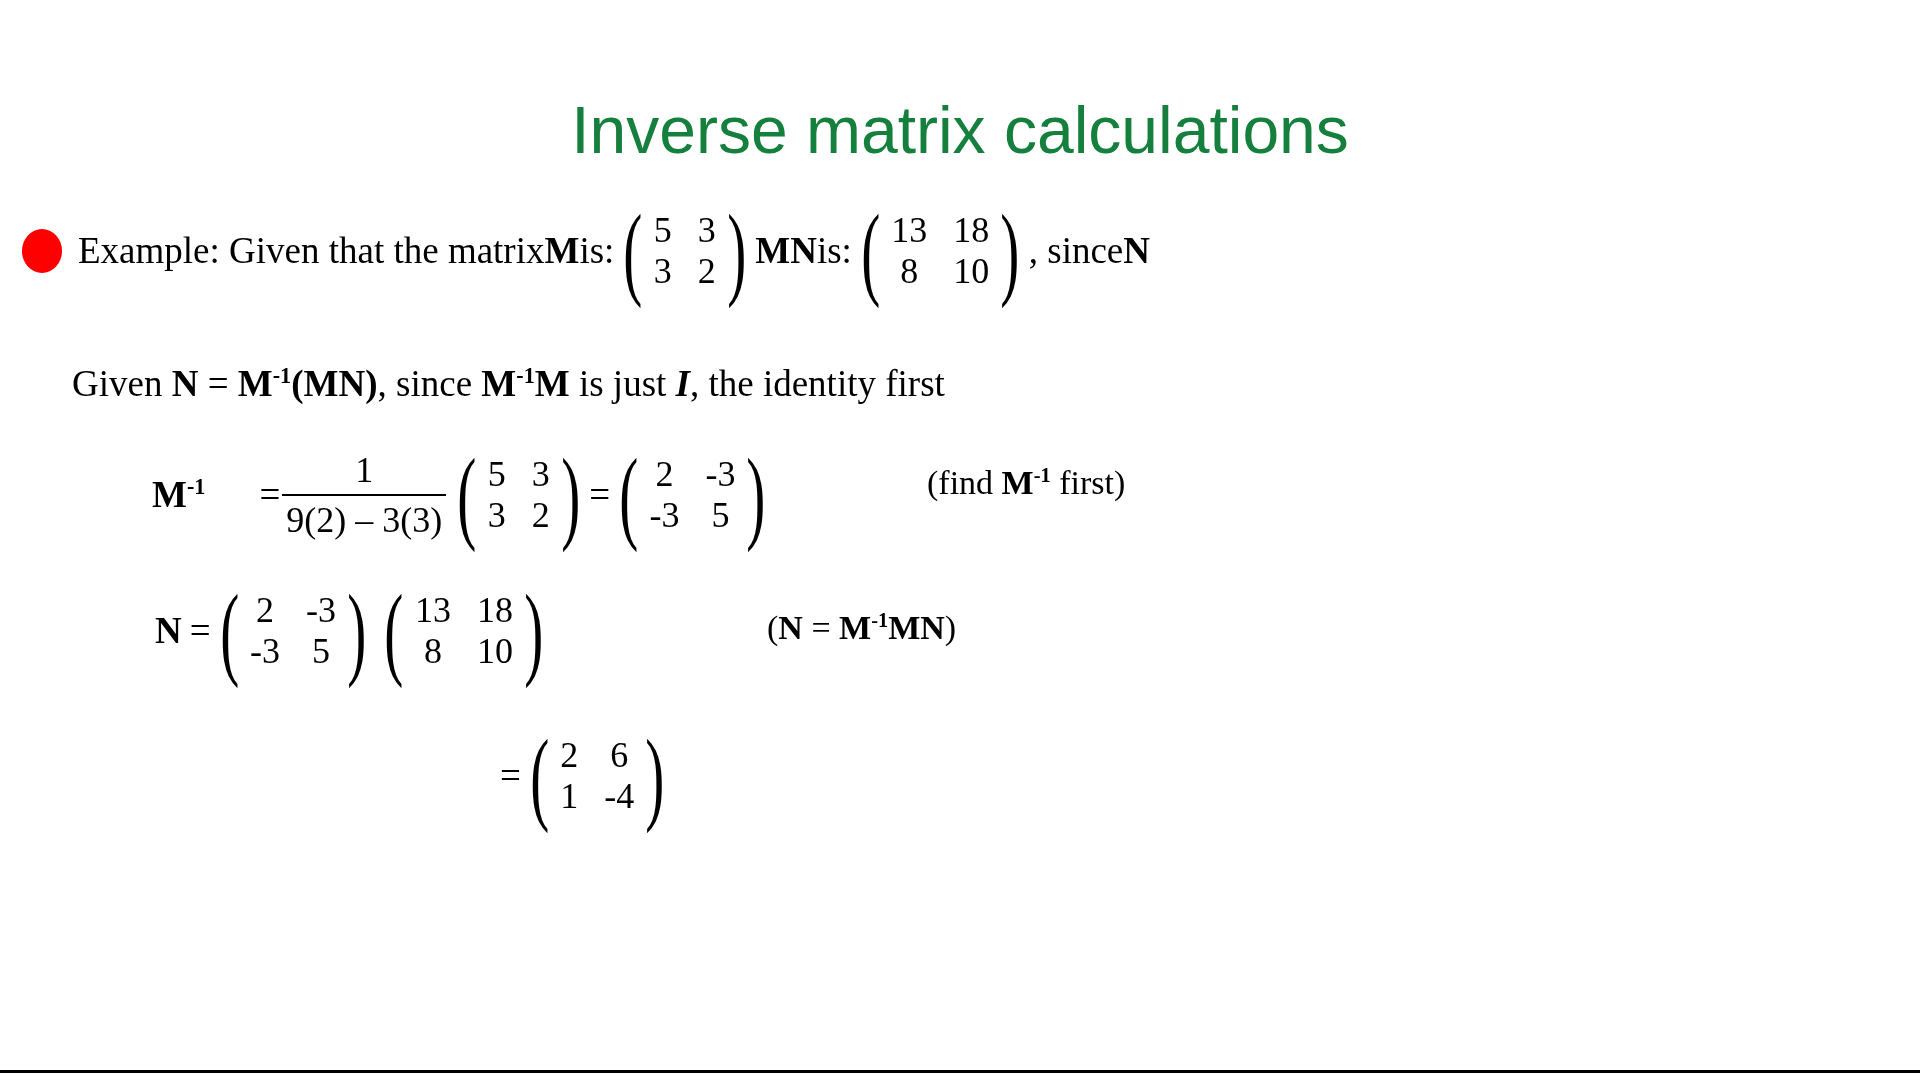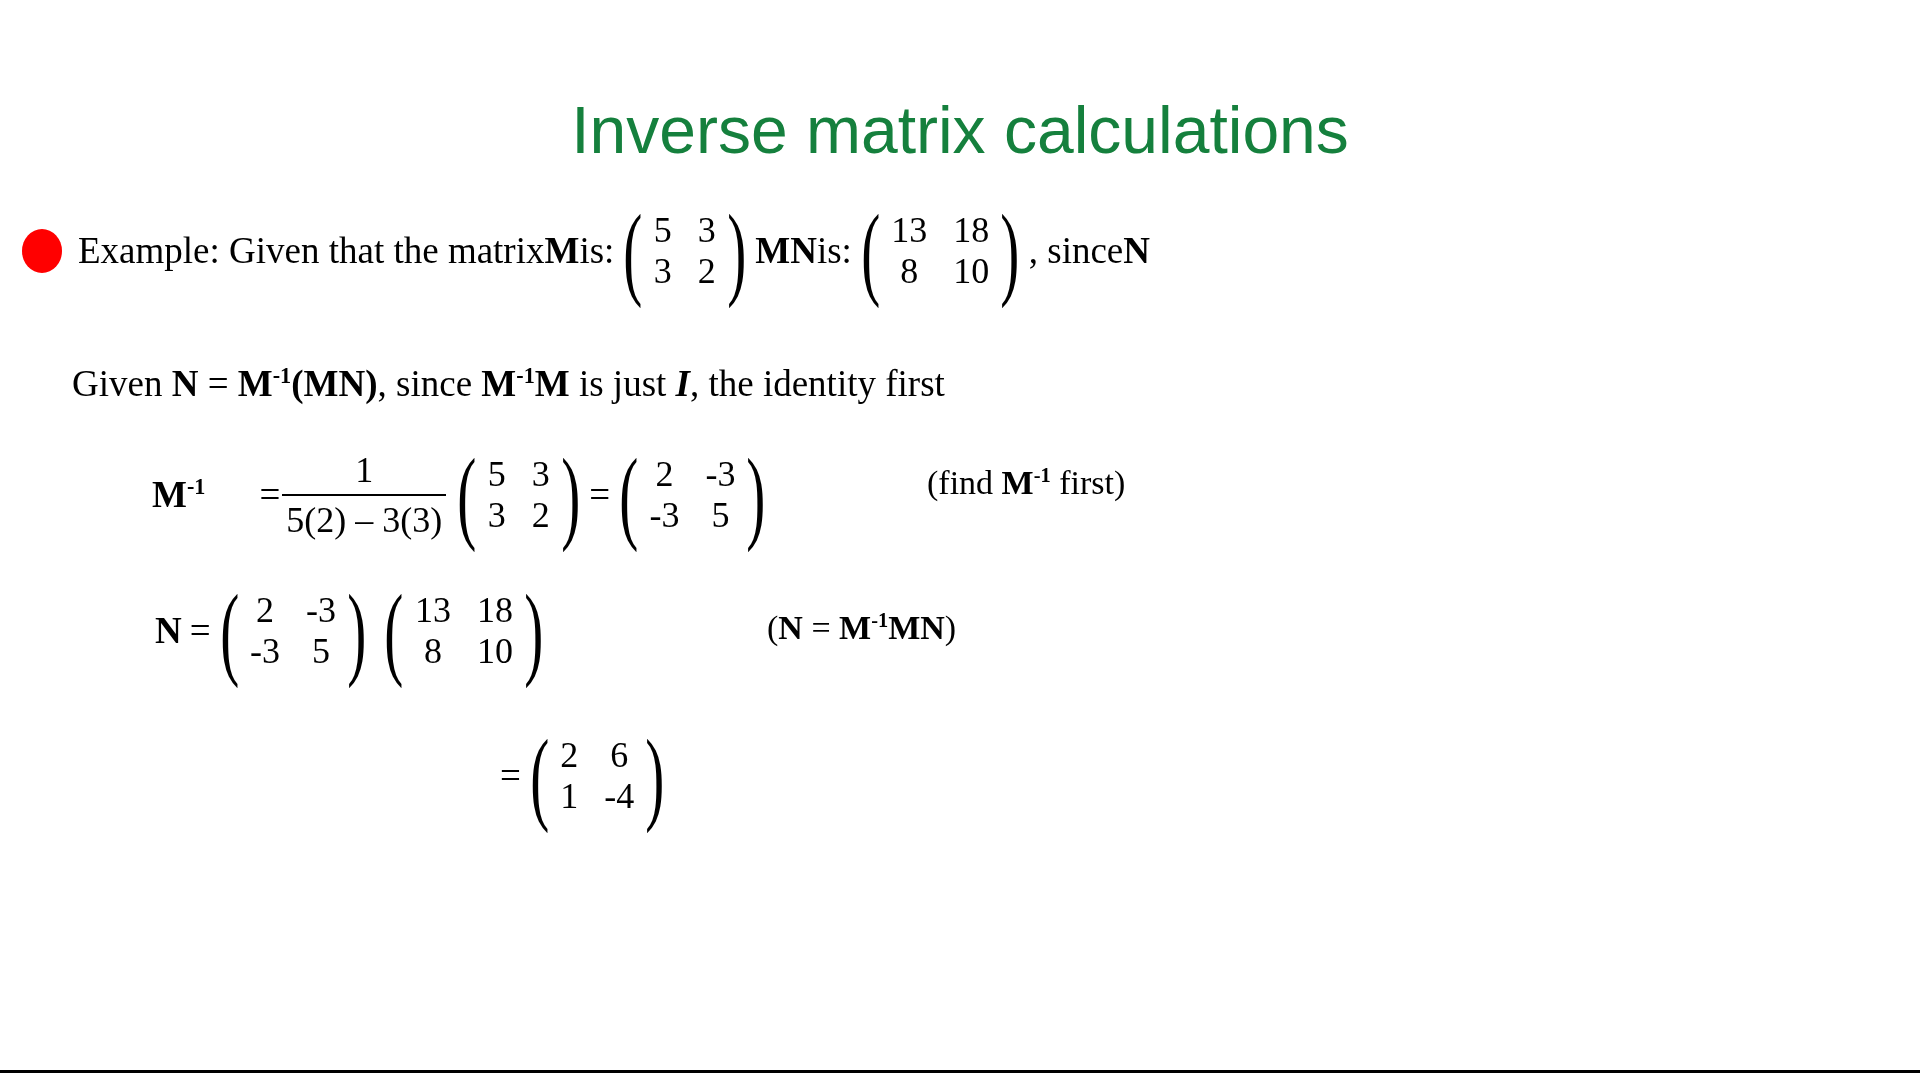--- a/index.html
+++ b/index.html
@@ -250,21 +250,21 @@
 
     <span class="lbl-minv"><span>M</span><sup class="exp">-1</sup></span>
 
     <span class="gap-a"></span>
 
     <span class="eq-sign">=</span>
 
     <span class="fraction">
       <span class="num">1</span>
       <span class="bar"></span>
-      <span class="den">5(2) – 3(3)</span>
+      <span class="den">9(2) – 3(3)</span>
     </span>
 
     <span class="matrix">
       <span class="paren-l">(</span>
       <span class="cells cols2">
         <span class="cell">5</span>
         <span class="cell">3</span>
         <span class="cell">3</span>
         <span class="cell">2</span>
       </span>

